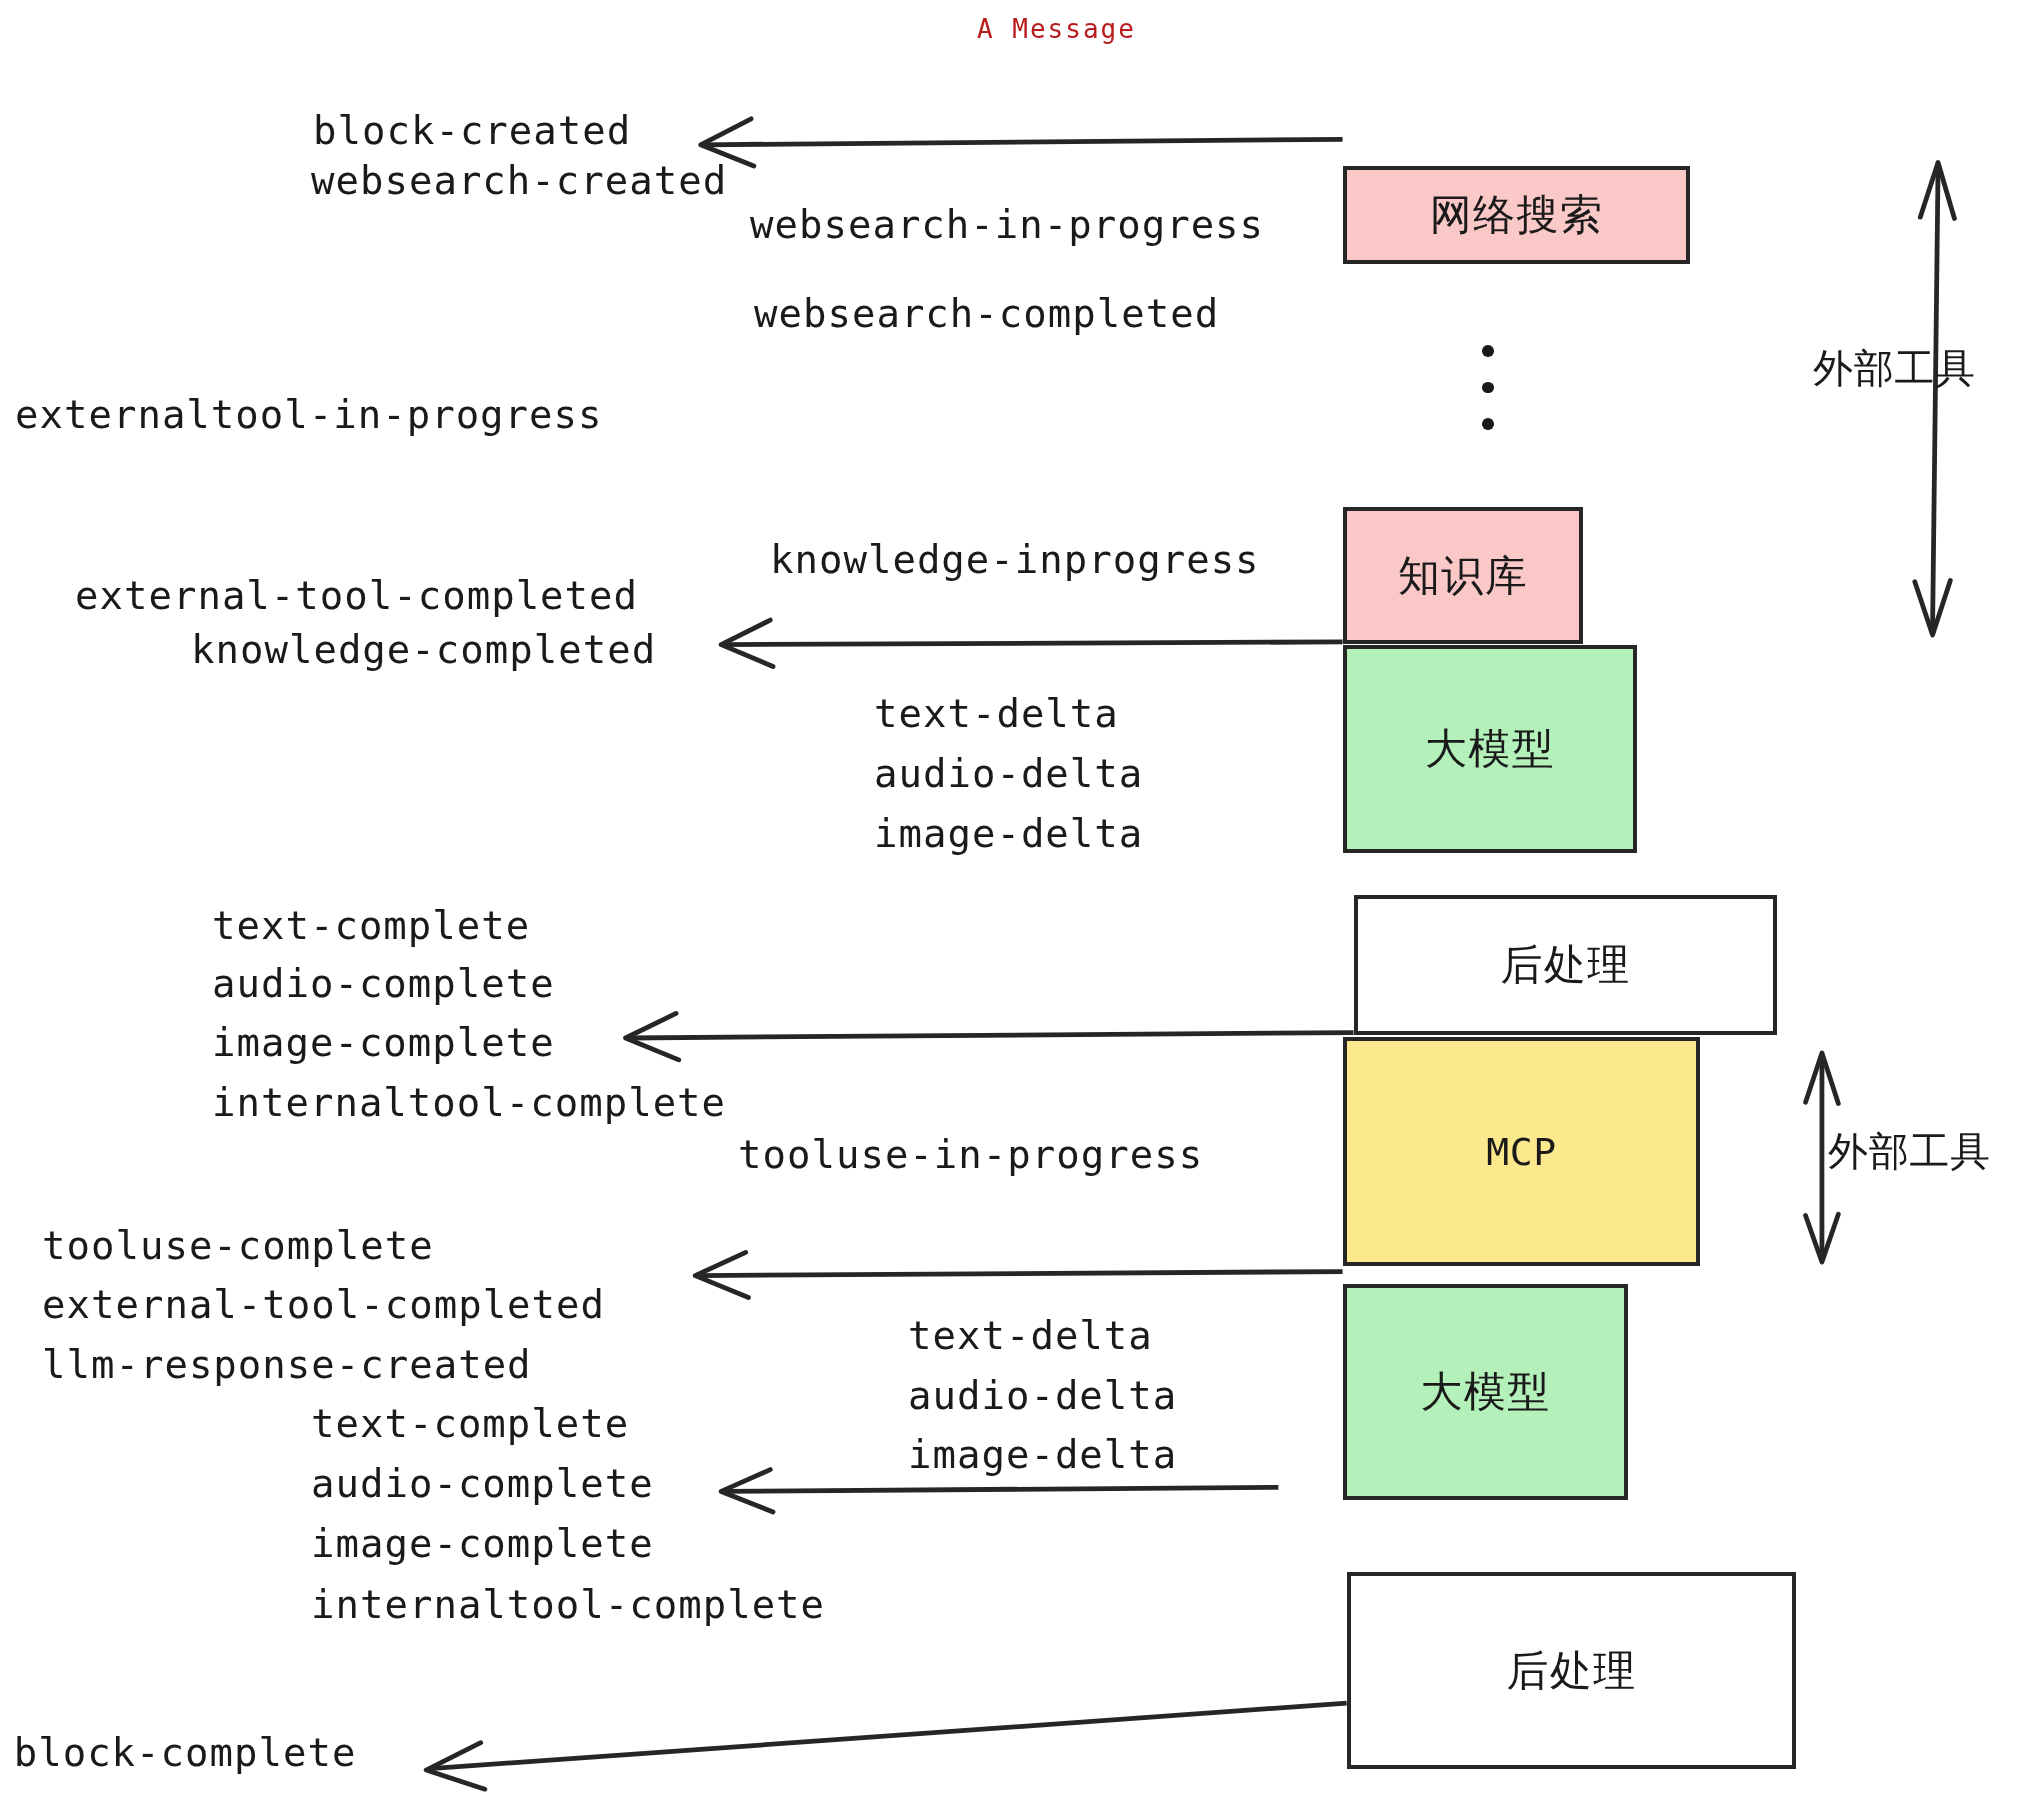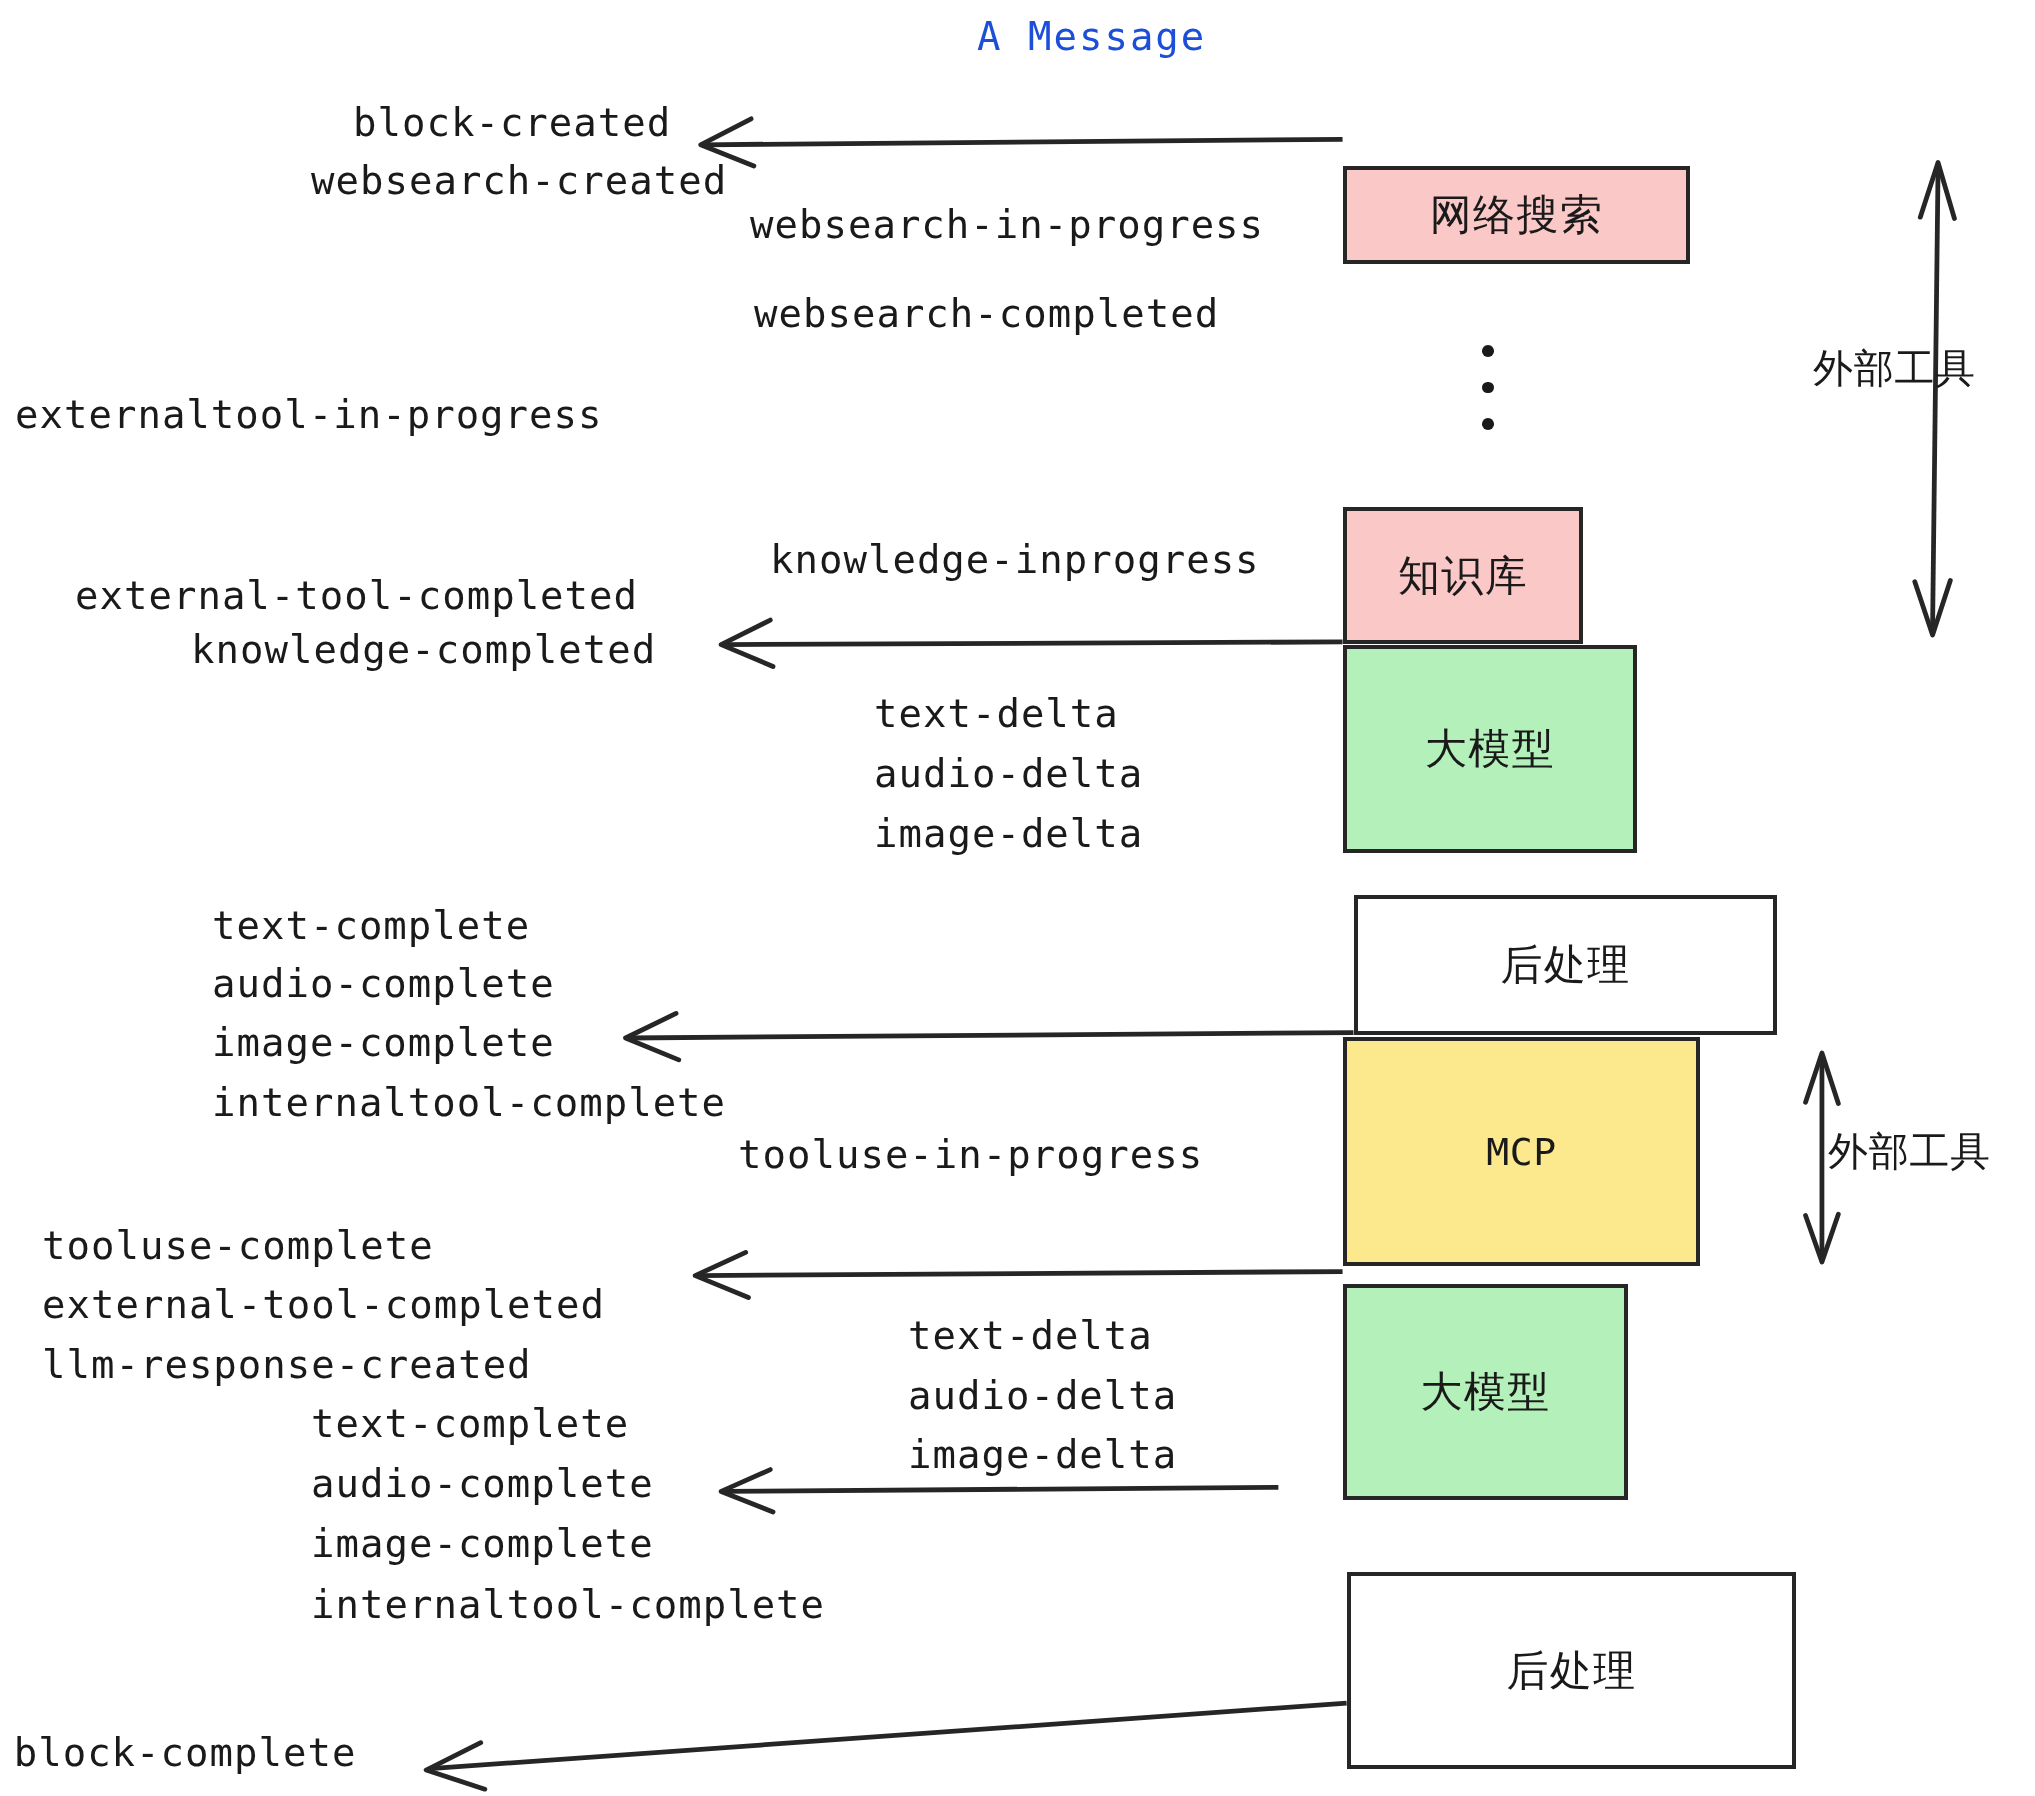--- a/index.html
+++ b/index.html
@@ -21,23 +21,23 @@
     color: #1a1a1a;
     font-family: "DejaVu Sans Mono", monospace;
     font-size: 39px;
     letter-spacing: 1px;
     line-height: 1;
     font-weight: 500;
   }
   .title {
     position: absolute;
     white-space: pre;
-    color: #1d4ed8;
-    font-family: "DejaVu Sans Mono", monospace;
-    font-size: 39px;
+    color: #b91c1c;
+    font-family: "DejaVu Sans Mono", monospace;
+    font-size: 26px;
     letter-spacing: 2px;
     font-weight: 500;
   }
   .node {
     position: absolute;
     box-sizing: border-box;
     border: 4.1px solid #262626;
     display: flex;
     align-items: center;
     justify-content: center;
@@ -128,21 +128,21 @@
       <path d="M2804,852 L2830,930 L2856,850" stroke="#262626" stroke-width="7" fill="none" stroke-linecap="round" stroke-linejoin="round"></path>
     </g>
 
     <g>
       <path d="M2668,1552 L2668,1838" stroke="#262626" stroke-width="7" fill="none"></path>
       <path d="M2644,1614 L2668,1542 L2692,1616" stroke="#262626" stroke-width="7" fill="none" stroke-linecap="round" stroke-linejoin="round"></path>
       <path d="M2644,1780 L2668,1848 L2692,1778" stroke="#262626" stroke-width="7" fill="none" stroke-linecap="round" stroke-linejoin="round"></path>
     </g>
   </svg>
 
-  <div class="evt" style="left:313px;  top:103px;margin-left:40px;">block-created</div>
+  <div class="evt" style="left:313px;  top:111px;">block-created</div>
   <div class="evt" style="left:311px;  top:161px;">websearch-created</div>
   <div class="evt" style="left:750px; top:205px;">websearch-in-progress</div>
   <div class="evt" style="left:754px; top:294px;">websearch-completed</div>
   <div class="evt" style="left:15px;   top:395px;">externaltool-in-progress</div>
 
   <div class="evt" style="left:770px; top:540px;">knowledge-inprogress</div>
   <div class="evt" style="left:75px;  top:576px;">external-tool-completed</div>
   <div class="evt" style="left:191px;  top:630px;">knowledge-completed</div>
 
   <div class="evt" style="left:874px; top:694px;">text-delta</div>

